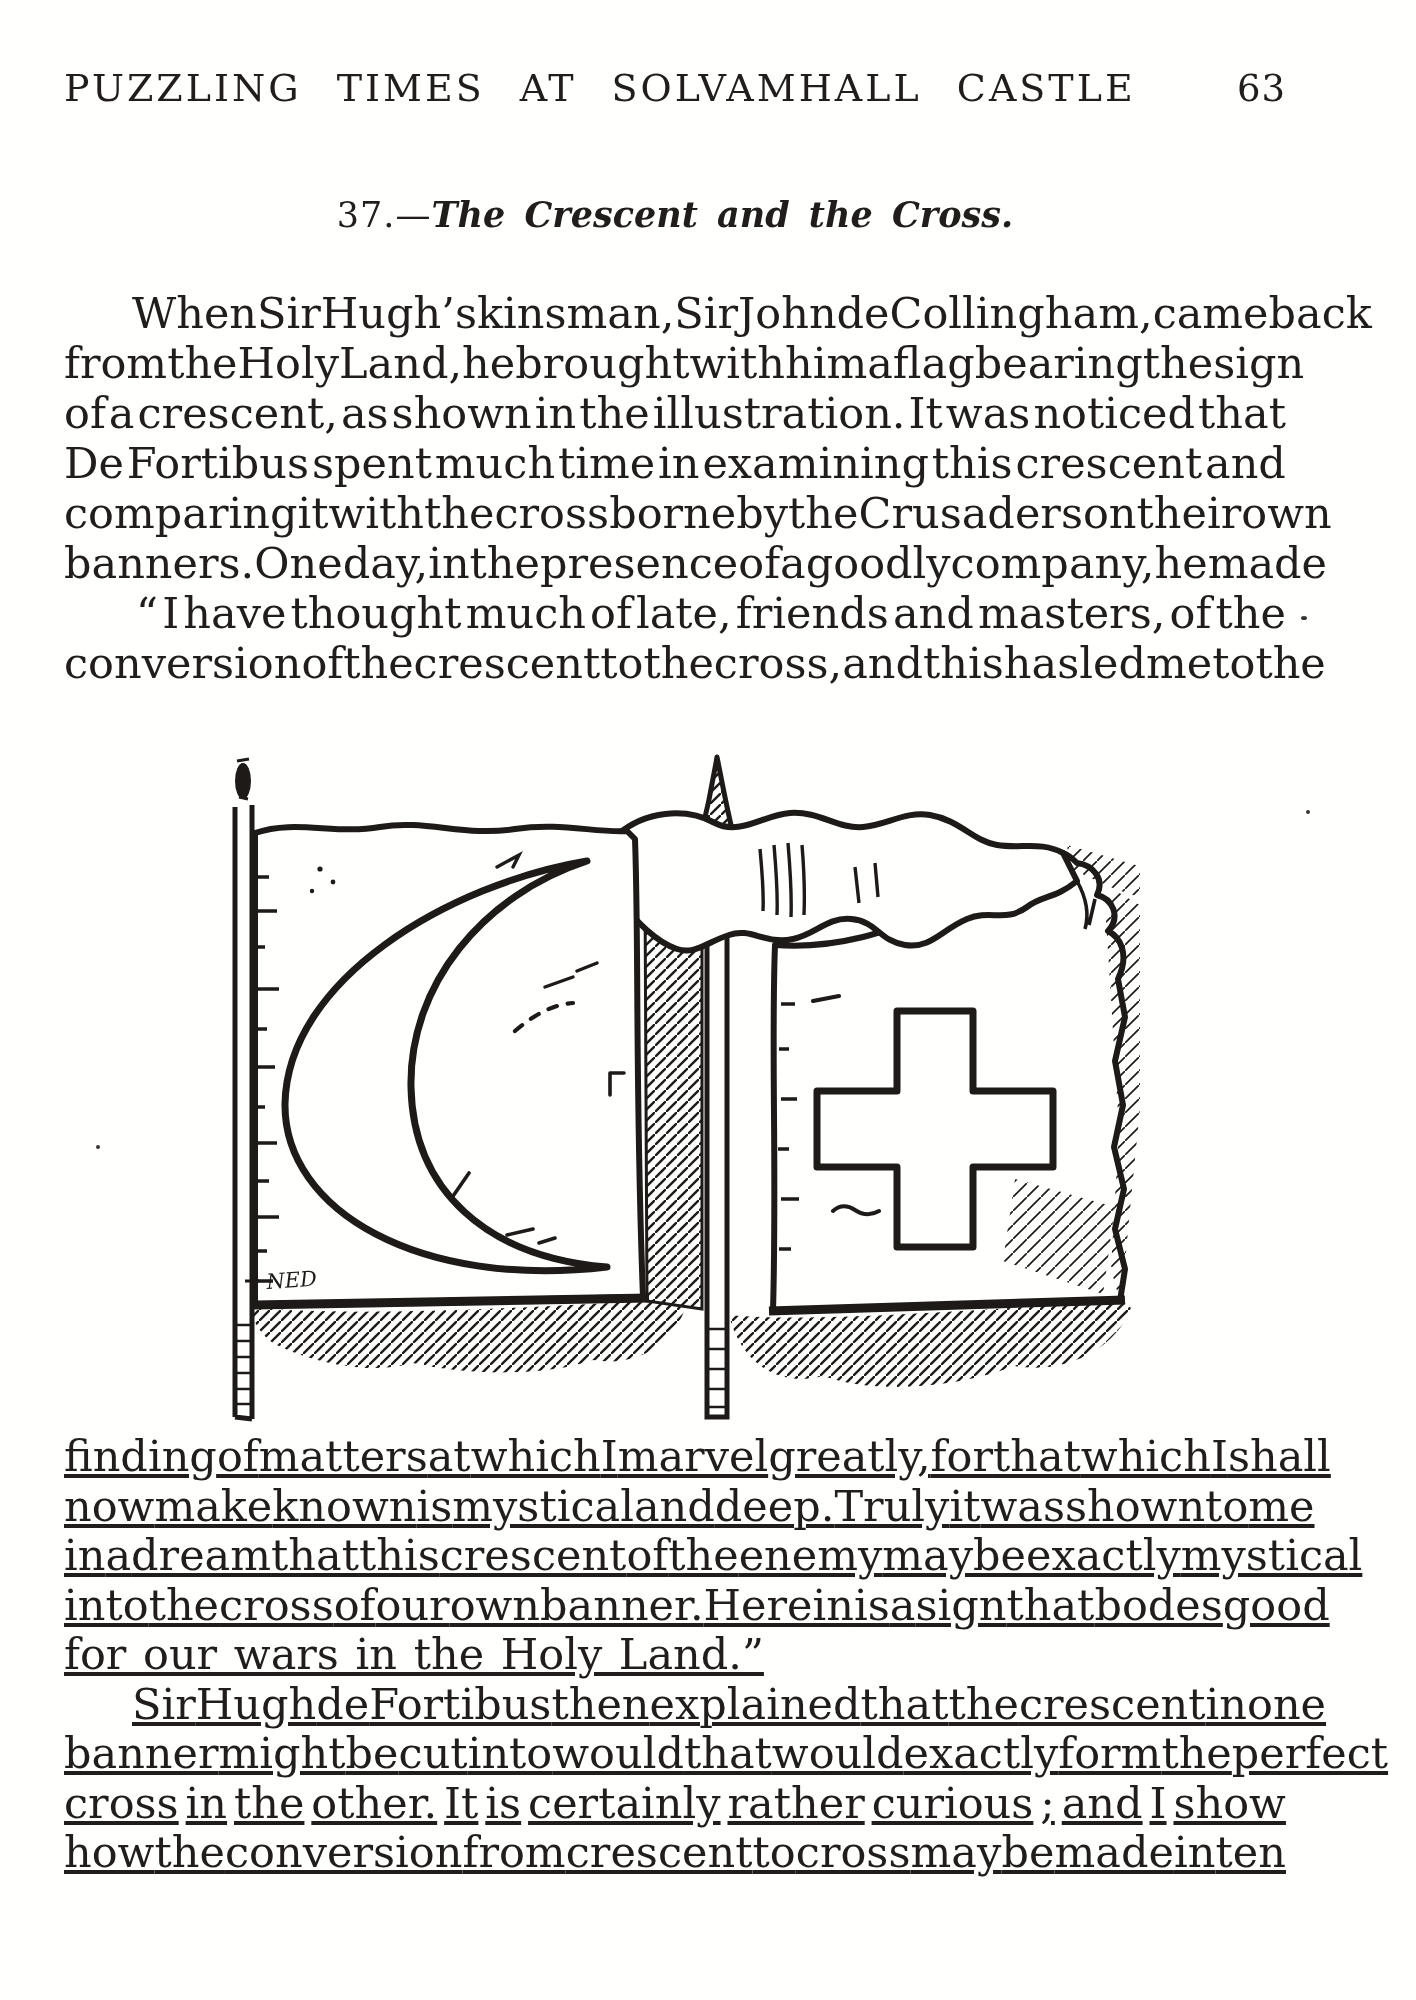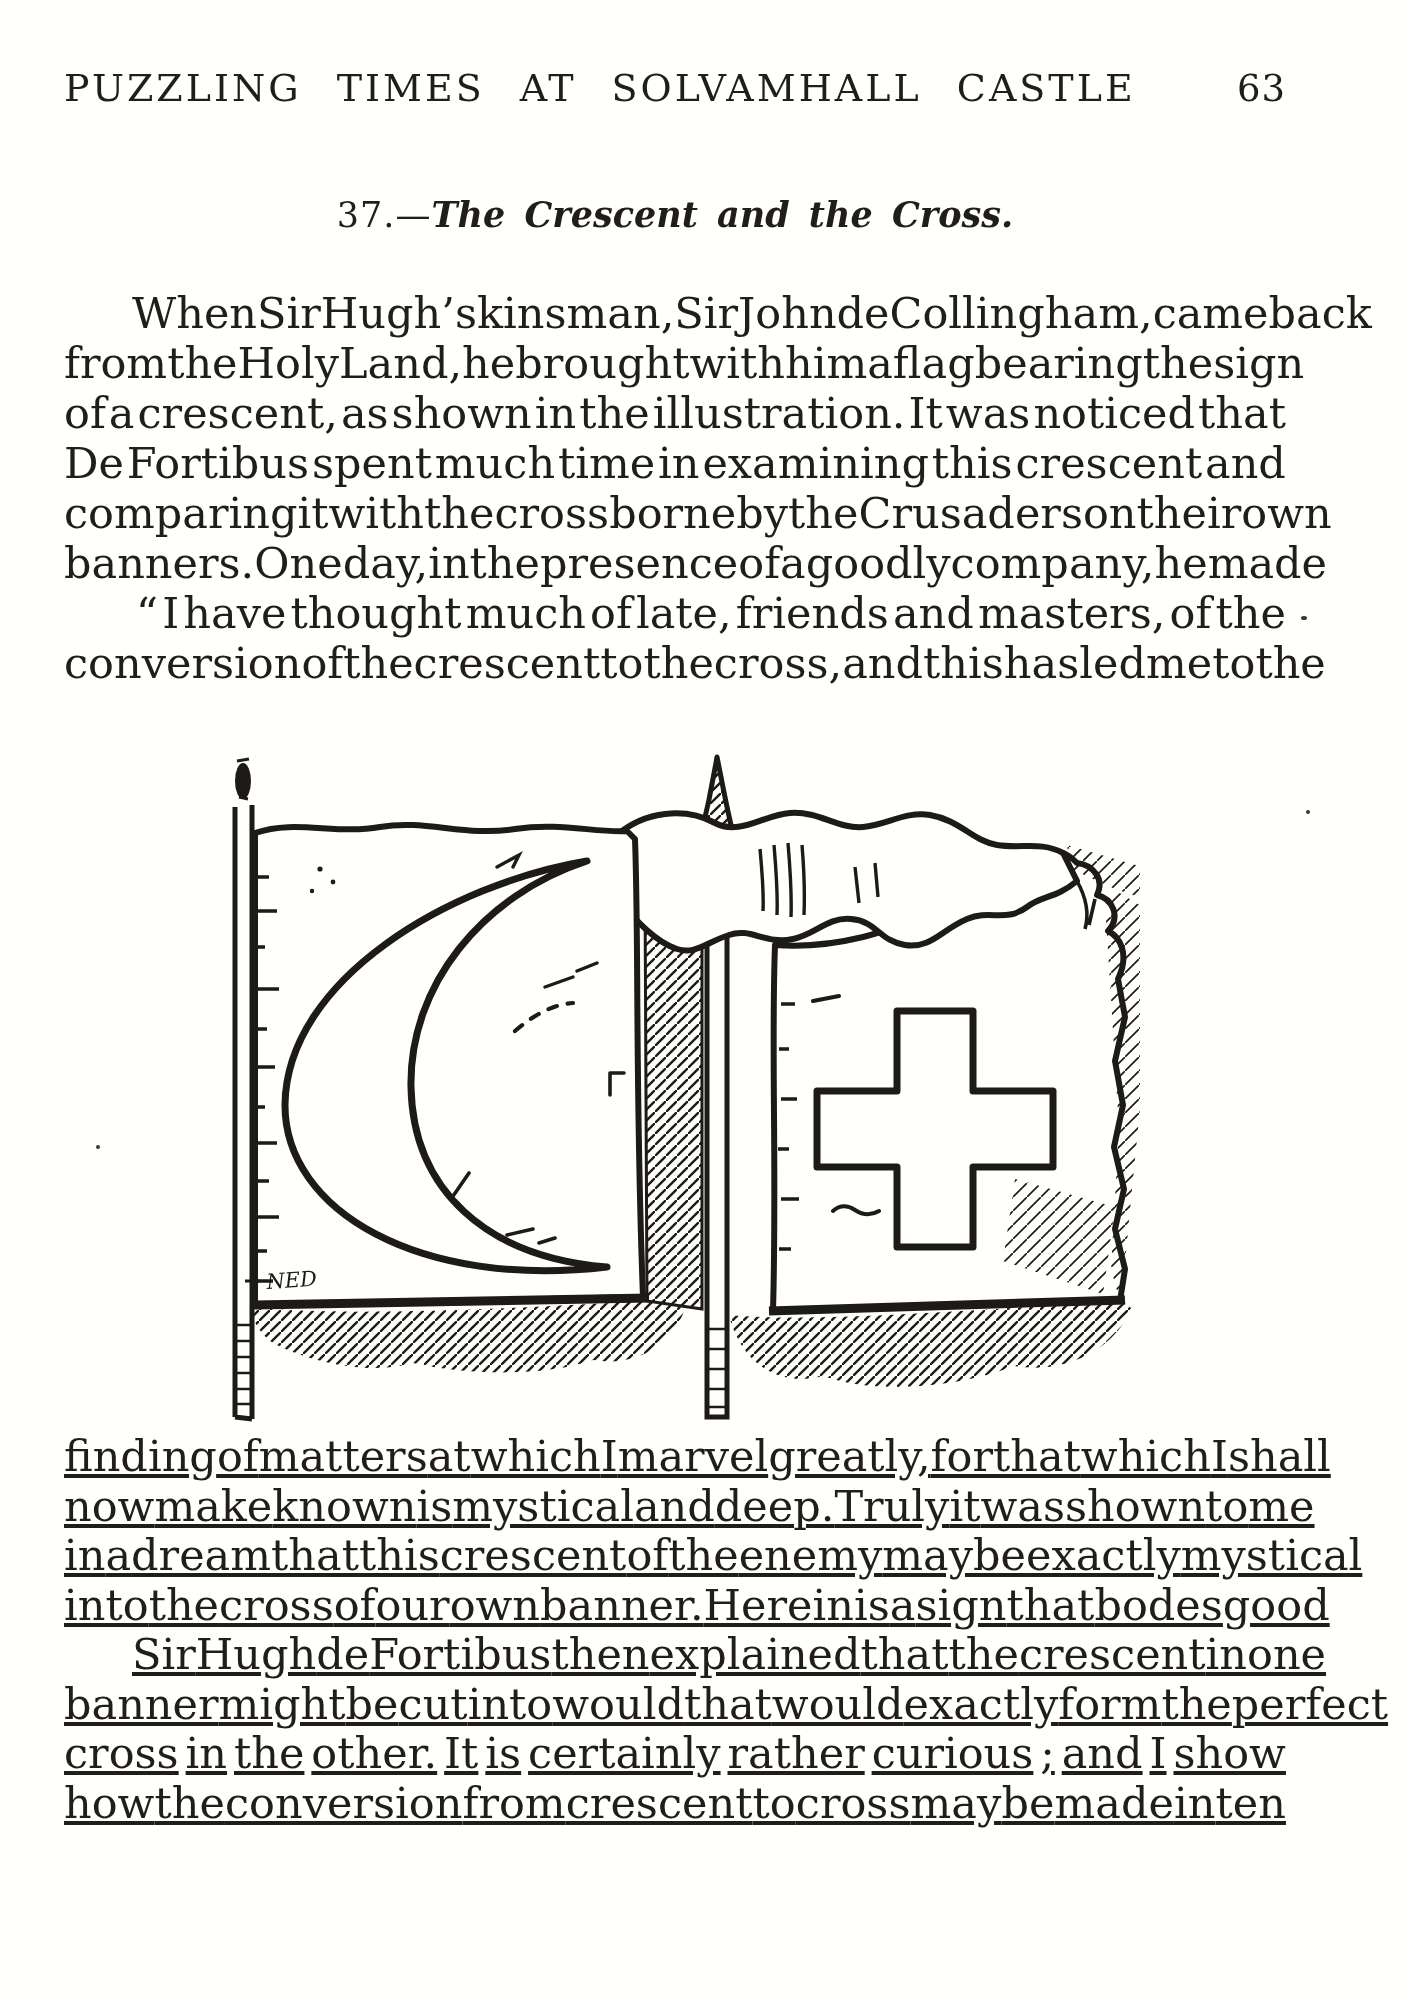--- a/index.html
+++ b/index.html
@@ -305,20 +305,21 @@
         <span>own</span>
         <span>banner.</span>
         <span>Herein</span>
         <span>is</span>
         <span>a</span>
         <span>sign</span>
         <span>that</span>
         <span>bodes</span>
         <span>good</span>
       </div>
+    <div class="line">for our wars in the Holy Land.”</div>
     <div class="line jline indent">
         <span class="ind"></span>
         <span>Sir</span>
         <span>Hugh</span>
         <span>de</span>
         <span>Fortibus</span>
         <span>then</span>
         <span>explained</span>
         <span>that</span>
         <span>the</span>

